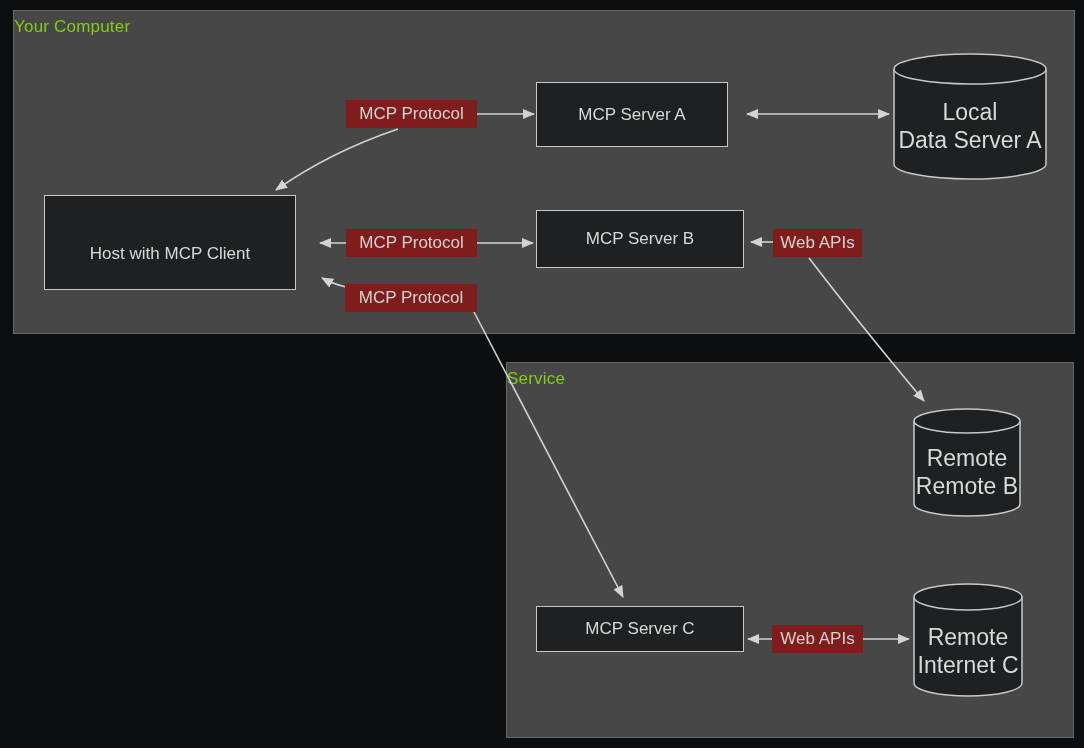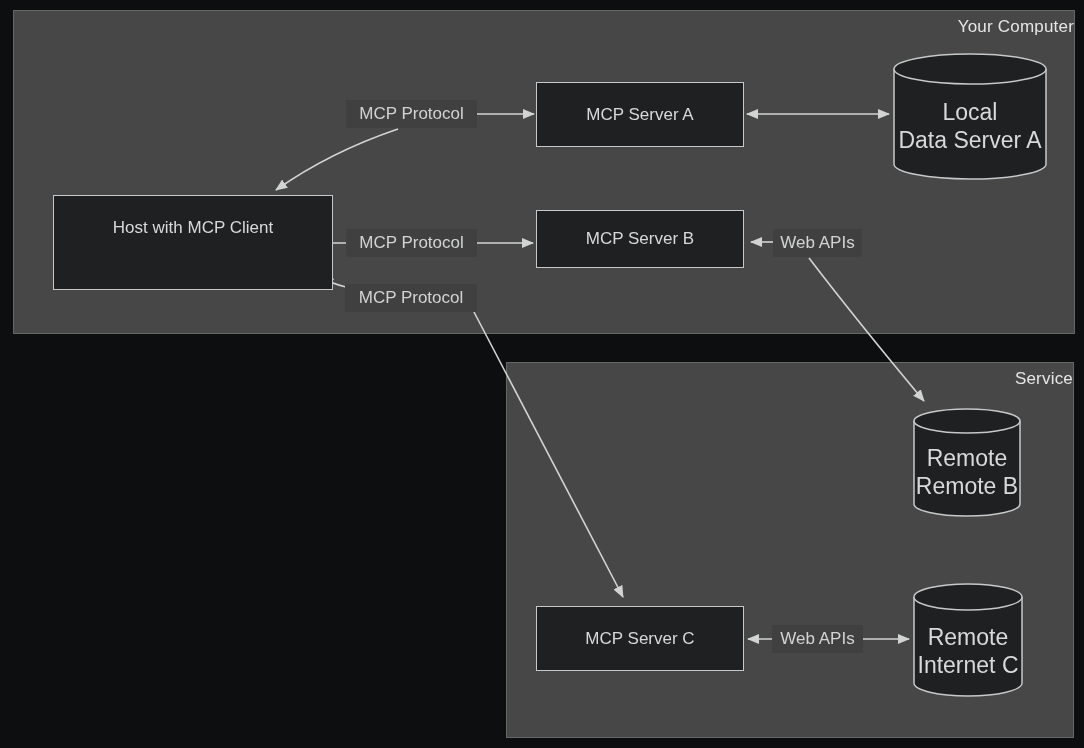--- a/index.html
+++ b/index.html
@@ -14,22 +14,22 @@
 
   .container-box {
     position: absolute;
     background: #474747;
     border: 1.5px solid #666868;
     box-sizing: border-box;
   }
   .container-title {
     position: absolute;
     top: 6px; left: 0; right: 0;
-    text-align: right;
-    color: #e5e5e5;
+    text-align: left;
+    color: #84cc16;
     font-size: 17px;
     font-weight: 400;
     letter-spacing: 0.2px;
   }
 
   svg.arrow-layer {
     position: absolute; inset: 0;
     width: 1084px; height: 748px;
     pointer-events: none;
   }
@@ -55,21 +55,21 @@
   .cyl-text {
     position: absolute; left: 0; right: 0;
     text-align: center;
     color: #d8d9d9;
     font-size: 23px;
     line-height: 28px;
   }
 
   .edge-label {
     position: absolute;
-    background: #404040;
+    background: #7f1d1d;
     color: #d2d3d3;
     font-size: 17px;
     display: flex;
     justify-content: center;
     align-items: center;
     white-space: nowrap;
   }
 </style>
 </head>
 <body>
@@ -99,33 +99,33 @@
       <path d="M747,114 L889,114" marker-start="url(#ahs)" marker-end="url(#ah)"></path>
       <path d="M320,243 L533,243" marker-start="url(#ahs)" marker-end="url(#ah)"></path>
       <path d="M773,242 L751,242" marker-end="url(#ah)"></path>
       <path d="M809,258 Q858,322 924,401" marker-end="url(#ah)"></path>
       <path d="M346,287 Q333,284 322,278" marker-end="url(#ah)"></path>
       <path d="M474,312 Q520,400 623,597" marker-end="url(#ah)"></path>
       <path d="M748,639 L909,639" marker-start="url(#ahs)" marker-end="url(#ah)"></path>
     </g>
   </svg>
 
-  <div class="node host" style="left:53px; top:195px; width:280px; height:95px;">
+  <div class="node host" style="left:44px; top:195px; width:252px; height:95px;align-items:center;">
     <span class="node-label">Host with MCP Client</span>
   </div>
 
-  <div class="node" style="left:536px; top:82px; width:208px; height:65px;">
+  <div class="node" style="left:536px; top:82px; width:192px; height:65px;">
     <span class="node-label">MCP Server A</span>
   </div>
 
   <div class="node" style="left:536px; top:210px; width:208px; height:58px;">
     <span class="node-label">MCP Server B</span>
   </div>
 
-  <div class="node" style="left:536px; top:606px; width:208px; height:65px;">
+  <div class="node" style="left:536px; top:606px; width:208px; height:46px;">
     <span class="node-label">MCP Server C</span>
   </div>
 
   <div class="cylinder" style="left:893px; top:53px; width:154px; height:127px;">
     <svg width="154" height="127">
       <g fill="#1e2021" stroke="#c6c8c9" stroke-width="1.5">
         <path d="M1,16 L1,111 A76,15 0 0 0 153,111 L153,16"></path>
         <ellipse cx="77" cy="16" rx="76" ry="15"></ellipse>
       </g>
     </svg>

